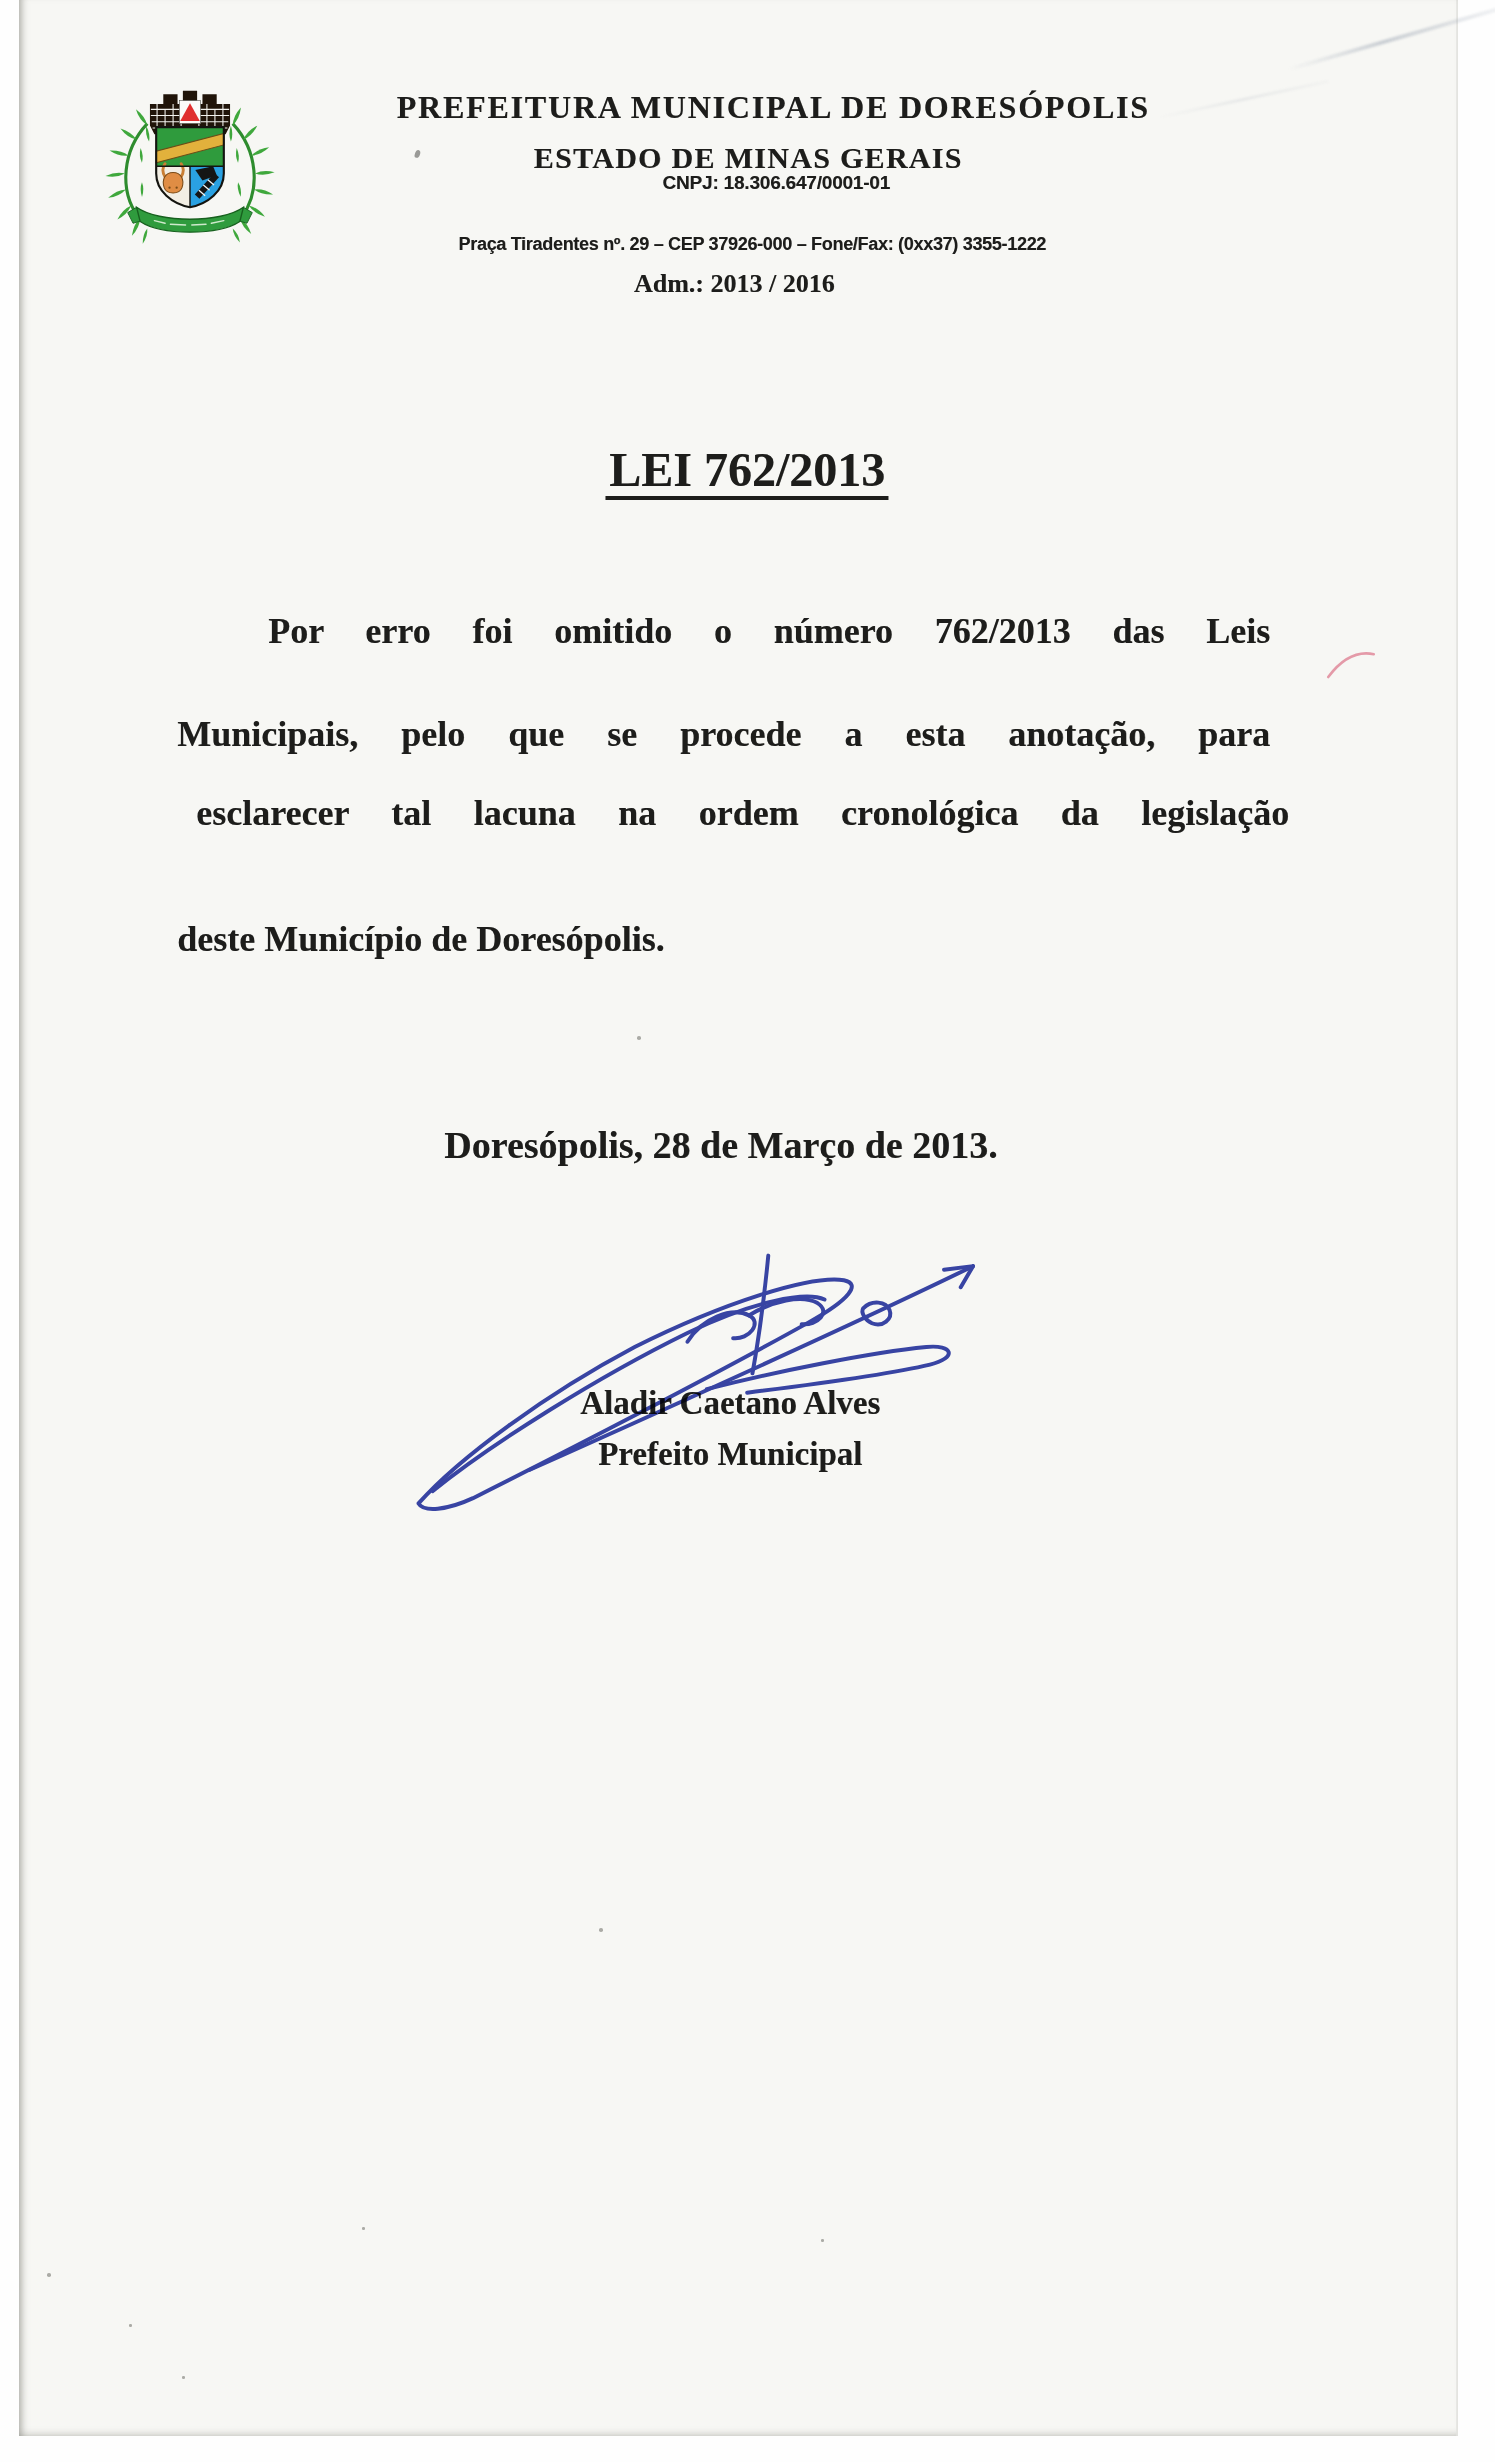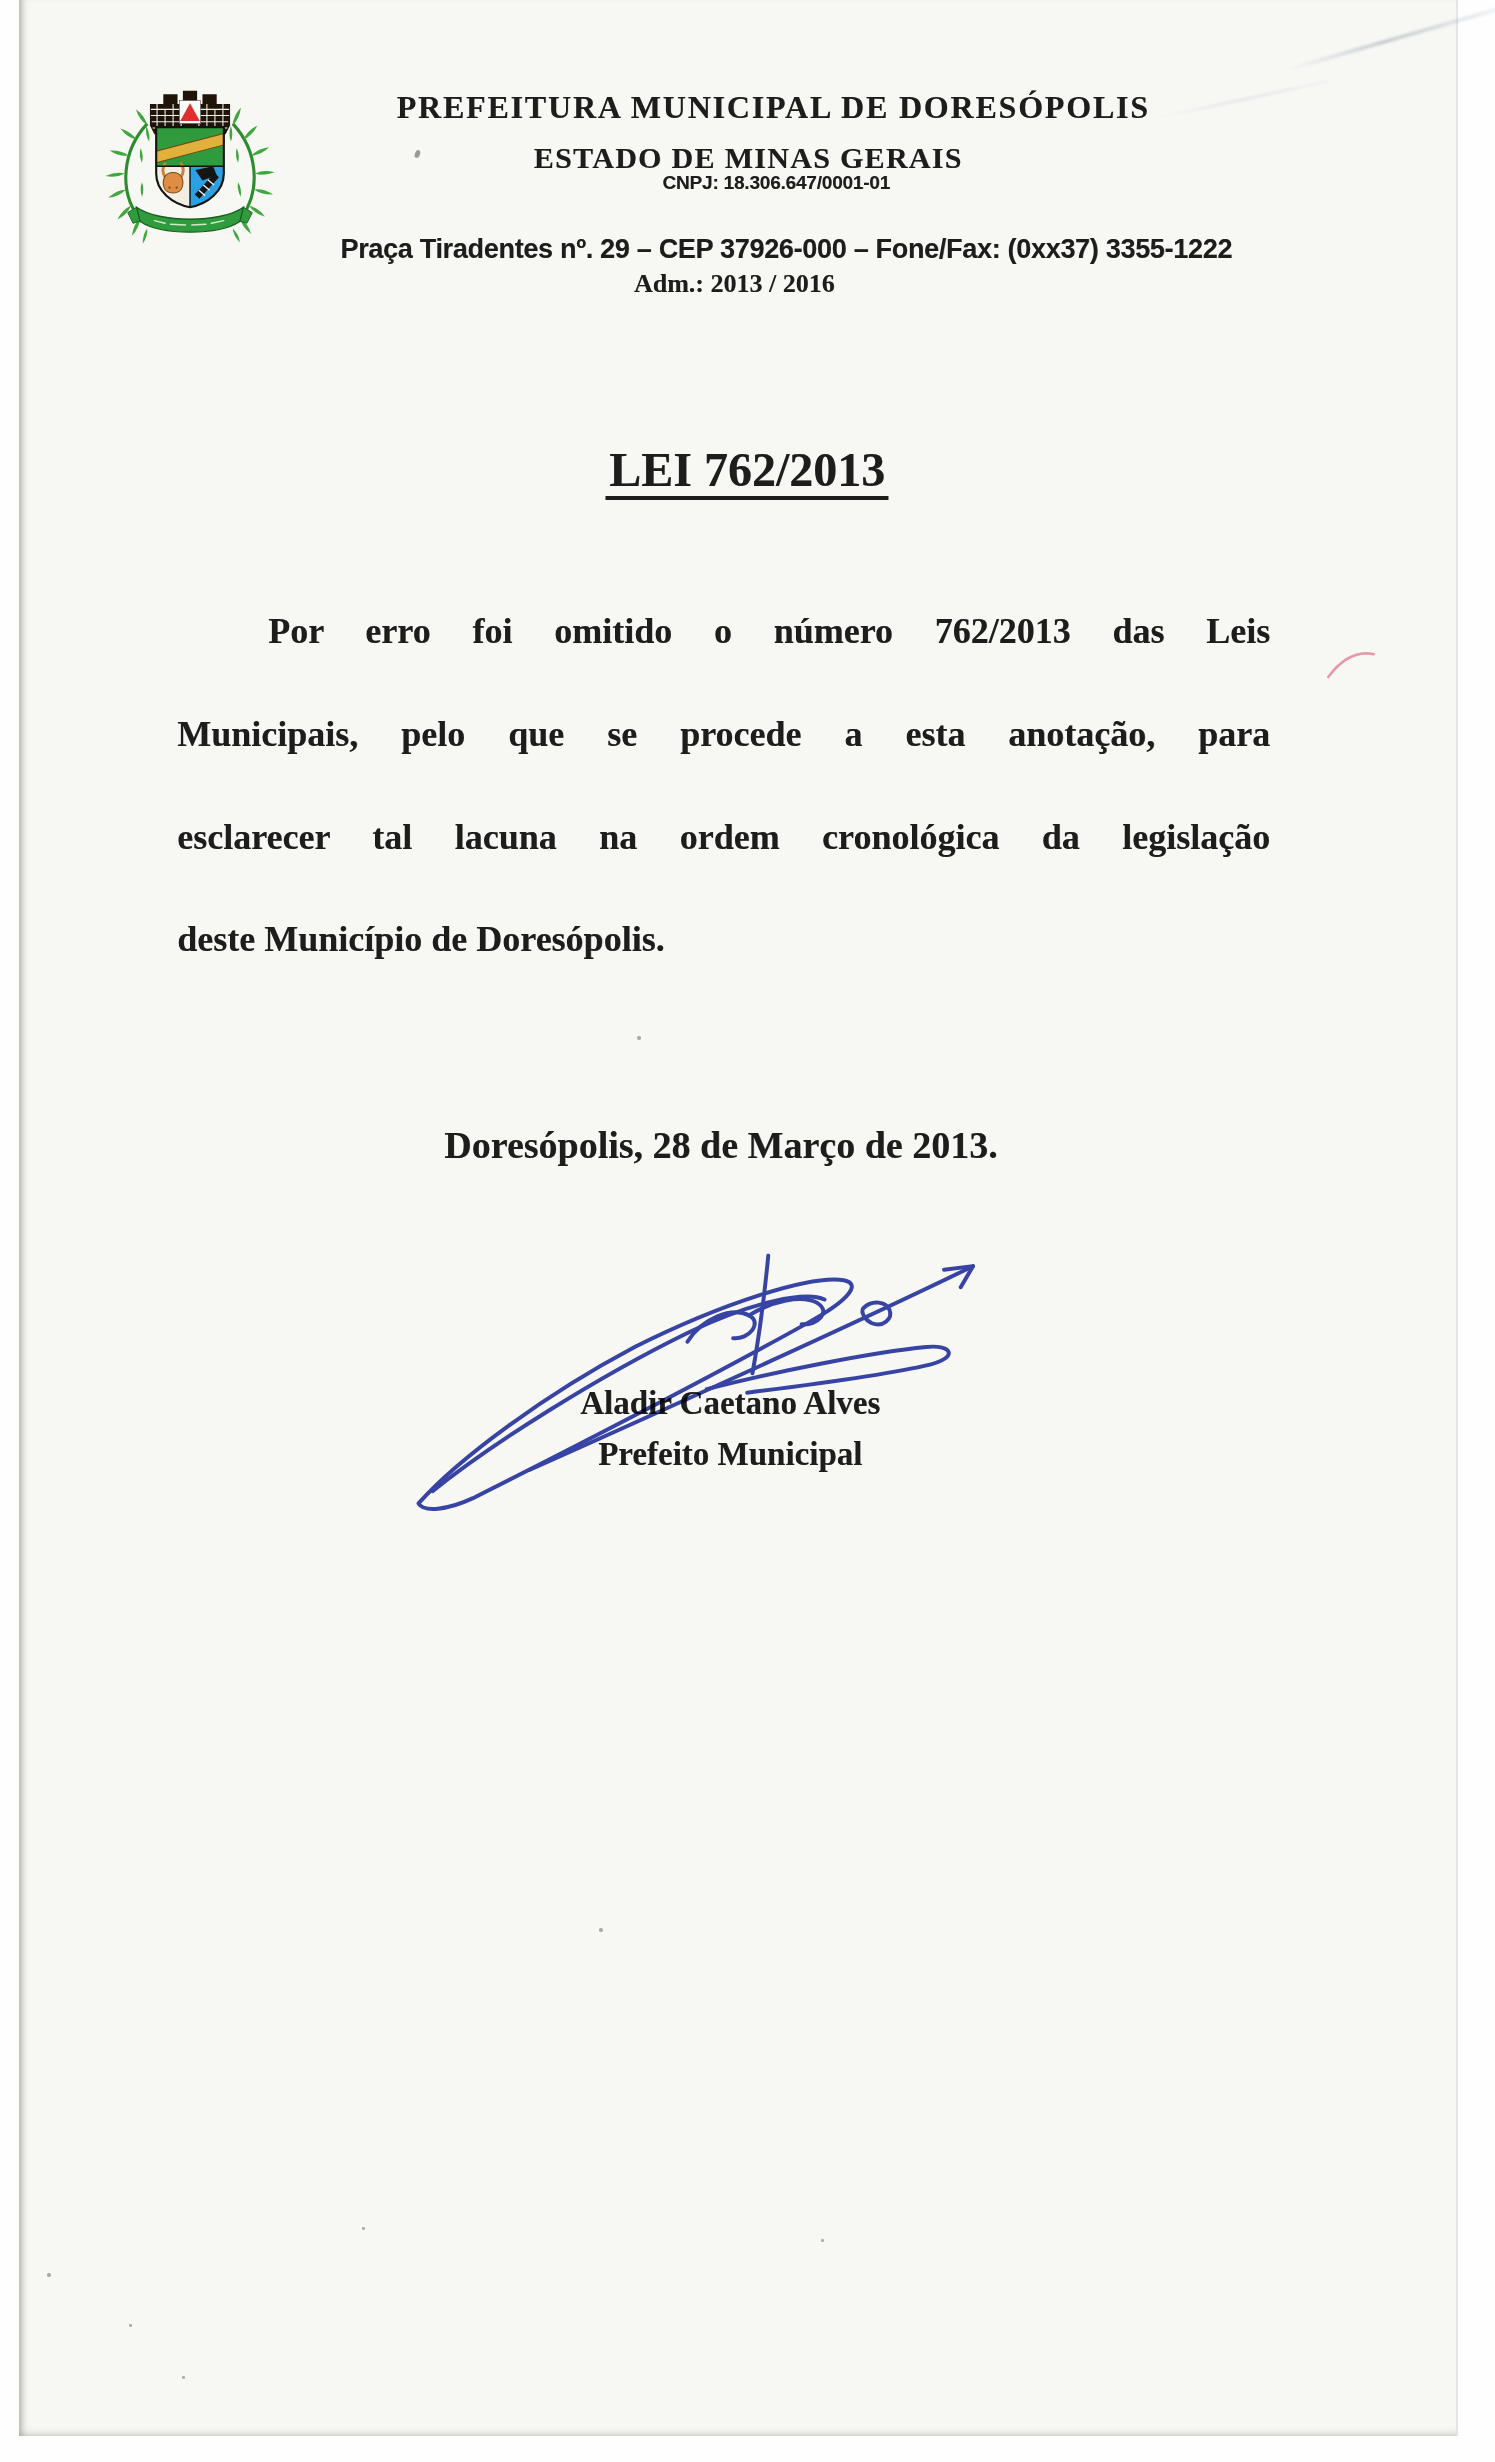--- a/index.html
+++ b/index.html
@@ -24,42 +24,42 @@
 
   .txt { color: #1d1d1b; text-shadow: 0.3px 0.3px 0.4px rgba(25,25,22,0.45); }
 
   .center-line { position: absolute; transform: translateX(-50%); white-space: nowrap; }
 
   
   .org-name  { left: 754px; top: 89px; font-weight: 700; font-size: 32px; letter-spacing: 1.8px; }
   .state     { left: 729px; top: 141px; font-weight: 700; font-size: 30px; letter-spacing: 1.3px; text-align: right; }
   .cnpj      { left: 757px; top: 172px; font-weight: 700; font-size: 19px;
                font-family: "Liberation Sans", sans-serif; letter-spacing: -0.2px; }
-  .addr      { left: 733px; top: 234px; font-weight: 700; font-size: 27px;
-               font-family: "Liberation Sans", sans-serif; letter-spacing: -0.3px; margin-left: 34px; }
+  .addr      { left: 733px; top: 234px; font-weight: 700; font-size: 18px;
+               font-family: "Liberation Sans", sans-serif; letter-spacing: -0.3px; }
   .adm       { left: 715px; top: 269px; font-weight: 700; font-size: 26px; }
 
   
   .doc-title {
     left: 709px; top: 448px;
     font-weight: 700; font-size: 48px; line-height: 44px;
     border-bottom: 4.4px solid #1d1d1b; padding: 0 3.5px 4.4px 3.5px; margin-left: 19px;
   }
 
   
   .body-line {
     position: absolute; left: 158px; width: 1093px;
     font-weight: 700; font-size: 36px; line-height: 49px;
     box-sizing: border-box;
     text-align: justify; text-align-last: justify;
     white-space: normal;
   }
   .bl-0 { top: 607px; padding-left: 91px; }
   .bl-1 { top: 710px; }
-  .bl-2 { top: 813px; }
+  .bl-2 { top: 789px; margin-left: 19px; }
   .bl-3 { top: 915px; text-align: left; text-align-last: left; }
 
   
   .dateline { position: absolute; left: 425px; top: 1123px;
               font-weight: 700; font-size: 38px; white-space: nowrap; }
 
   
   .sig-name { left: 711px; top: 1385px; font-weight: 700; font-size: 33px; }
   .sig-role { left: 711px; top: 1436px; font-weight: 700; font-size: 33px; }
   .signature-svg {

